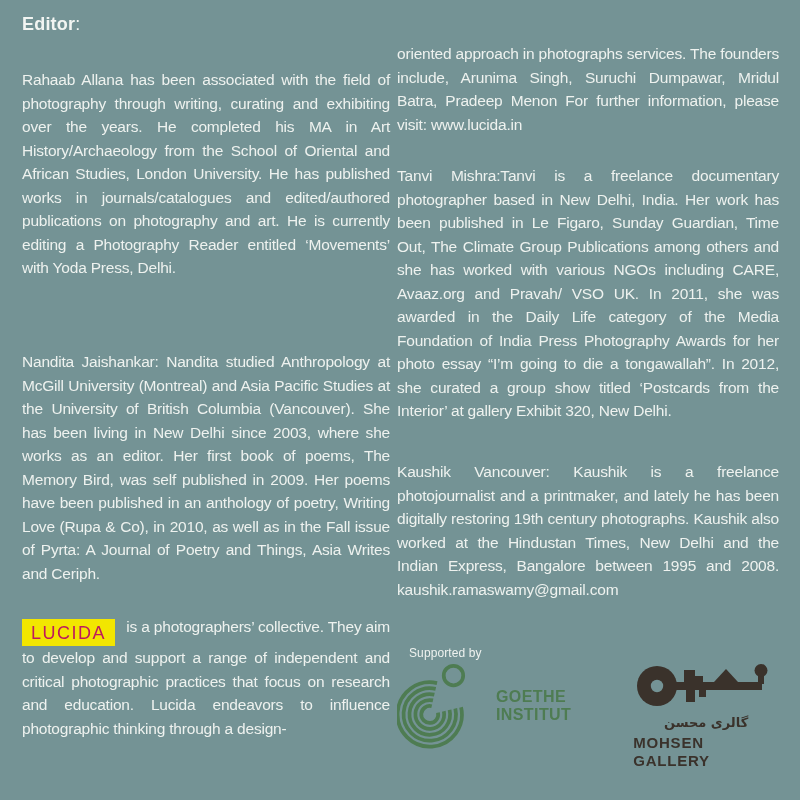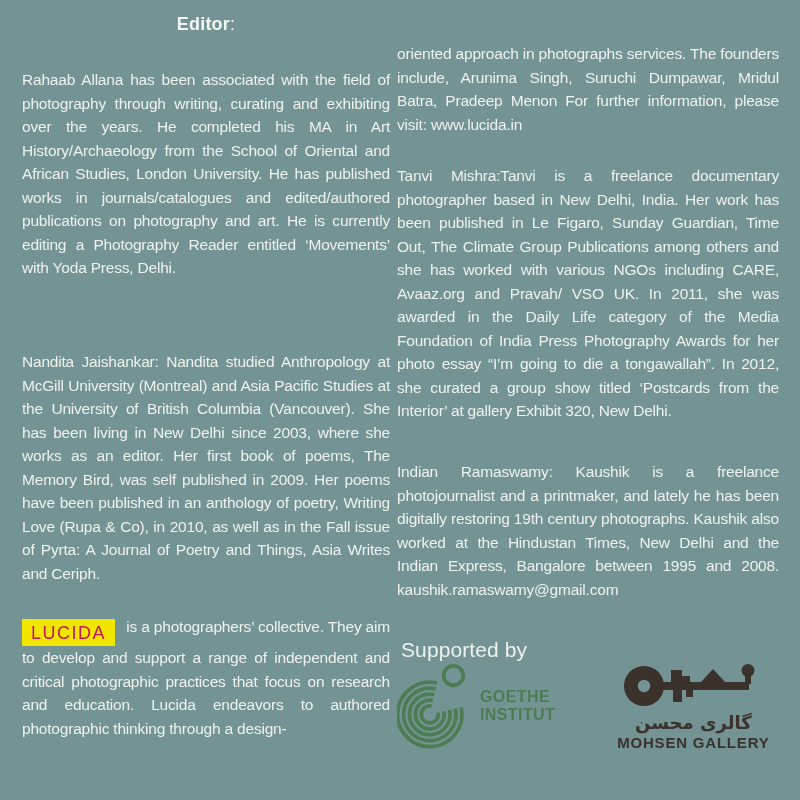--- a/index.html
+++ b/index.html
@@ -36,74 +36,74 @@
     color:#be185d;
     font-size:18px;
     font-weight:500;
     letter-spacing:1.5px;
     line-height:1;
     padding:5px 9px 4px 9px;
     margin-right:7px;
     vertical-align:-7px;
   }
   .supported{
-    margin:4px;
+    margin:12px;
     color:#eef2ef;
-    font-size:21px;
+    font-size:12px;
     letter-spacing:0.1px;
   }
   .logo-row{display:flex;align-items:flex-start;}
   .goethe{display:flex;align-items:center;}
   .goethe-text{
-    margin-left:9px;
+    margin-left:25px;
     color:#4e7c52;
     font-weight:bold;
     font-size:16px;
     line-height:18px;
     letter-spacing:0.4px;
   }
   .mohsen{
     display:flex;flex-direction:column;align-items:center;
     margin-left:62px;
   }
   .mohsen-fa{
     margin-top:2px;
     color:#3a322b;
     font-family:"DejaVu Sans", sans-serif;
-    font-size:18px;
+    font-size:13px;
     font-weight:bold;
     line-height:22px;
   }
   .mohsen-en{
     color:#3a322b;
     font-weight:bold;
     font-size:15px;
     letter-spacing:0.8px;
     line-height:18px;
   }
 </style>
 </head>
 <body>
 
 <div class="page">
 
-  <h2 class="heading block col-left" style="top:14px;text-align:center;"><span>Editor</span><span class="colon">:</span></h2>
+  <h2 class="heading block col-left" style="top:14px;"><span>Editor</span><span class="colon">:</span></h2>
 
   <p class="para block col-left" style="top:68px;"><span class="lead">Rahaab Allana</span><span> has been associated with the field of photography through writing, curating and exhibiting over the years. He completed his MA in Art History/Archaeology from the School of Oriental and African Studies, London University. He has published works in journals/catalogues and edited/authored publications on photography and art. He is currently editing a Photography Reader entitled ‘Movements’ with Yoda Press, Delhi.</span></p>
 
 
   <p class="para block col-left" style="top:350px;"><span class="lead">Nandita Jaishankar:</span><span> Nandita studied Anthropology at McGill University (Montreal) and Asia Pacific Studies at the University of British Columbia (Vancouver). She has been living in New Delhi since 2003, where she works as an editor. Her first book of poems, The Memory Bird, was self published in 2009. Her poems have been published in an anthology of poetry, Writing Love (Rupa &amp; Co), in 2010, as well as in the Fall issue of Pyrta: A Journal of Poetry and Things, Asia Writes and Ceriph.</span></p>
 
-  <p class="para block col-left" style="top:615px;"><span class="lucida-box">LUCIDA</span><span> is a photographers’ collective. They aim to develop and support a range of independent and critical photographic practices that focus on research and education. Lucida endeavors to authored photographic thinking through a design-</span></p>
+  <p class="para block col-left" style="top:615px;"><span class="lucida-box">LUCIDA</span><span> is a photographers’ collective. They aim to develop and support a range of independent and critical photographic practices that focus on research and education. Lucida endeavors to influence photographic thinking through a design-</span></p>
 
   <p class="para block col-right" style="top:42px;">oriented approach in photographs services. The founders include, Arunima Singh, Suruchi Dumpawar, Mridul Batra, Pradeep Menon For further information, please visit: www.lucida.in</p>
 
   <p class="para block col-right" style="top:164px;"><span class="lead">Tanvi Mishra</span><span>:Tanvi is a freelance documentary photographer based in New Delhi, India. Her work has been published in Le Figaro, Sunday Guardian, Time Out, The Climate Group Publications among others and she has worked with various NGOs including CARE, Avaaz.org and Pravah/ VSO UK. In 2011, she was awarded in the Daily Life category of the Media Foundation of India Press Photography Awards for her photo essay “I’m going to die a tongawallah”. In 2012, she curated a group show titled ‘Postcards from the Interior’ at gallery Exhibit 320, New Delhi.</span></p>
 
-  <p class="para block col-right" style="top:460px;"><span class="lead">Indian Ramaswamy:</span><span> Kaushik is a freelance photojournalist and a printmaker, and lately he has been digitally restoring 19th century photographs. Kaushik also worked at the Hindustan Times, New Delhi and the Indian Express, Bangalore between 1995 and 2008. kaushik.ramaswamy@gmail.com</span></p>
+  <p class="para block col-right" style="top:460px;"><span class="lead">Kaushik Vancouver:</span><span> Kaushik is a freelance photojournalist and a printmaker, and lately he has been digitally restoring 19th century photographs. Kaushik also worked at the Hindustan Times, New Delhi and the Indian Express, Bangalore between 1995 and 2008. kaushik.ramaswamy@gmail.com</span></p>
 
   <p class="supported block col-right" style="top:634px;">Supported by</p>
 
   <div class="logo-row block col-right" style="top:662px;">
 
     <div class="goethe">
       <svg width="74" height="88" viewBox="0 0 86 104" aria-hidden="true">
         <g fill="none" stroke="#4e7c52" stroke-width="4.4">
           <path d="M 75.0 53.5 A 38 38 0 1 1 46.6 25.0"></path>
           <path d="M 68.2 55.0 A 31 31 0 1 1 45.0 31.8"></path>

